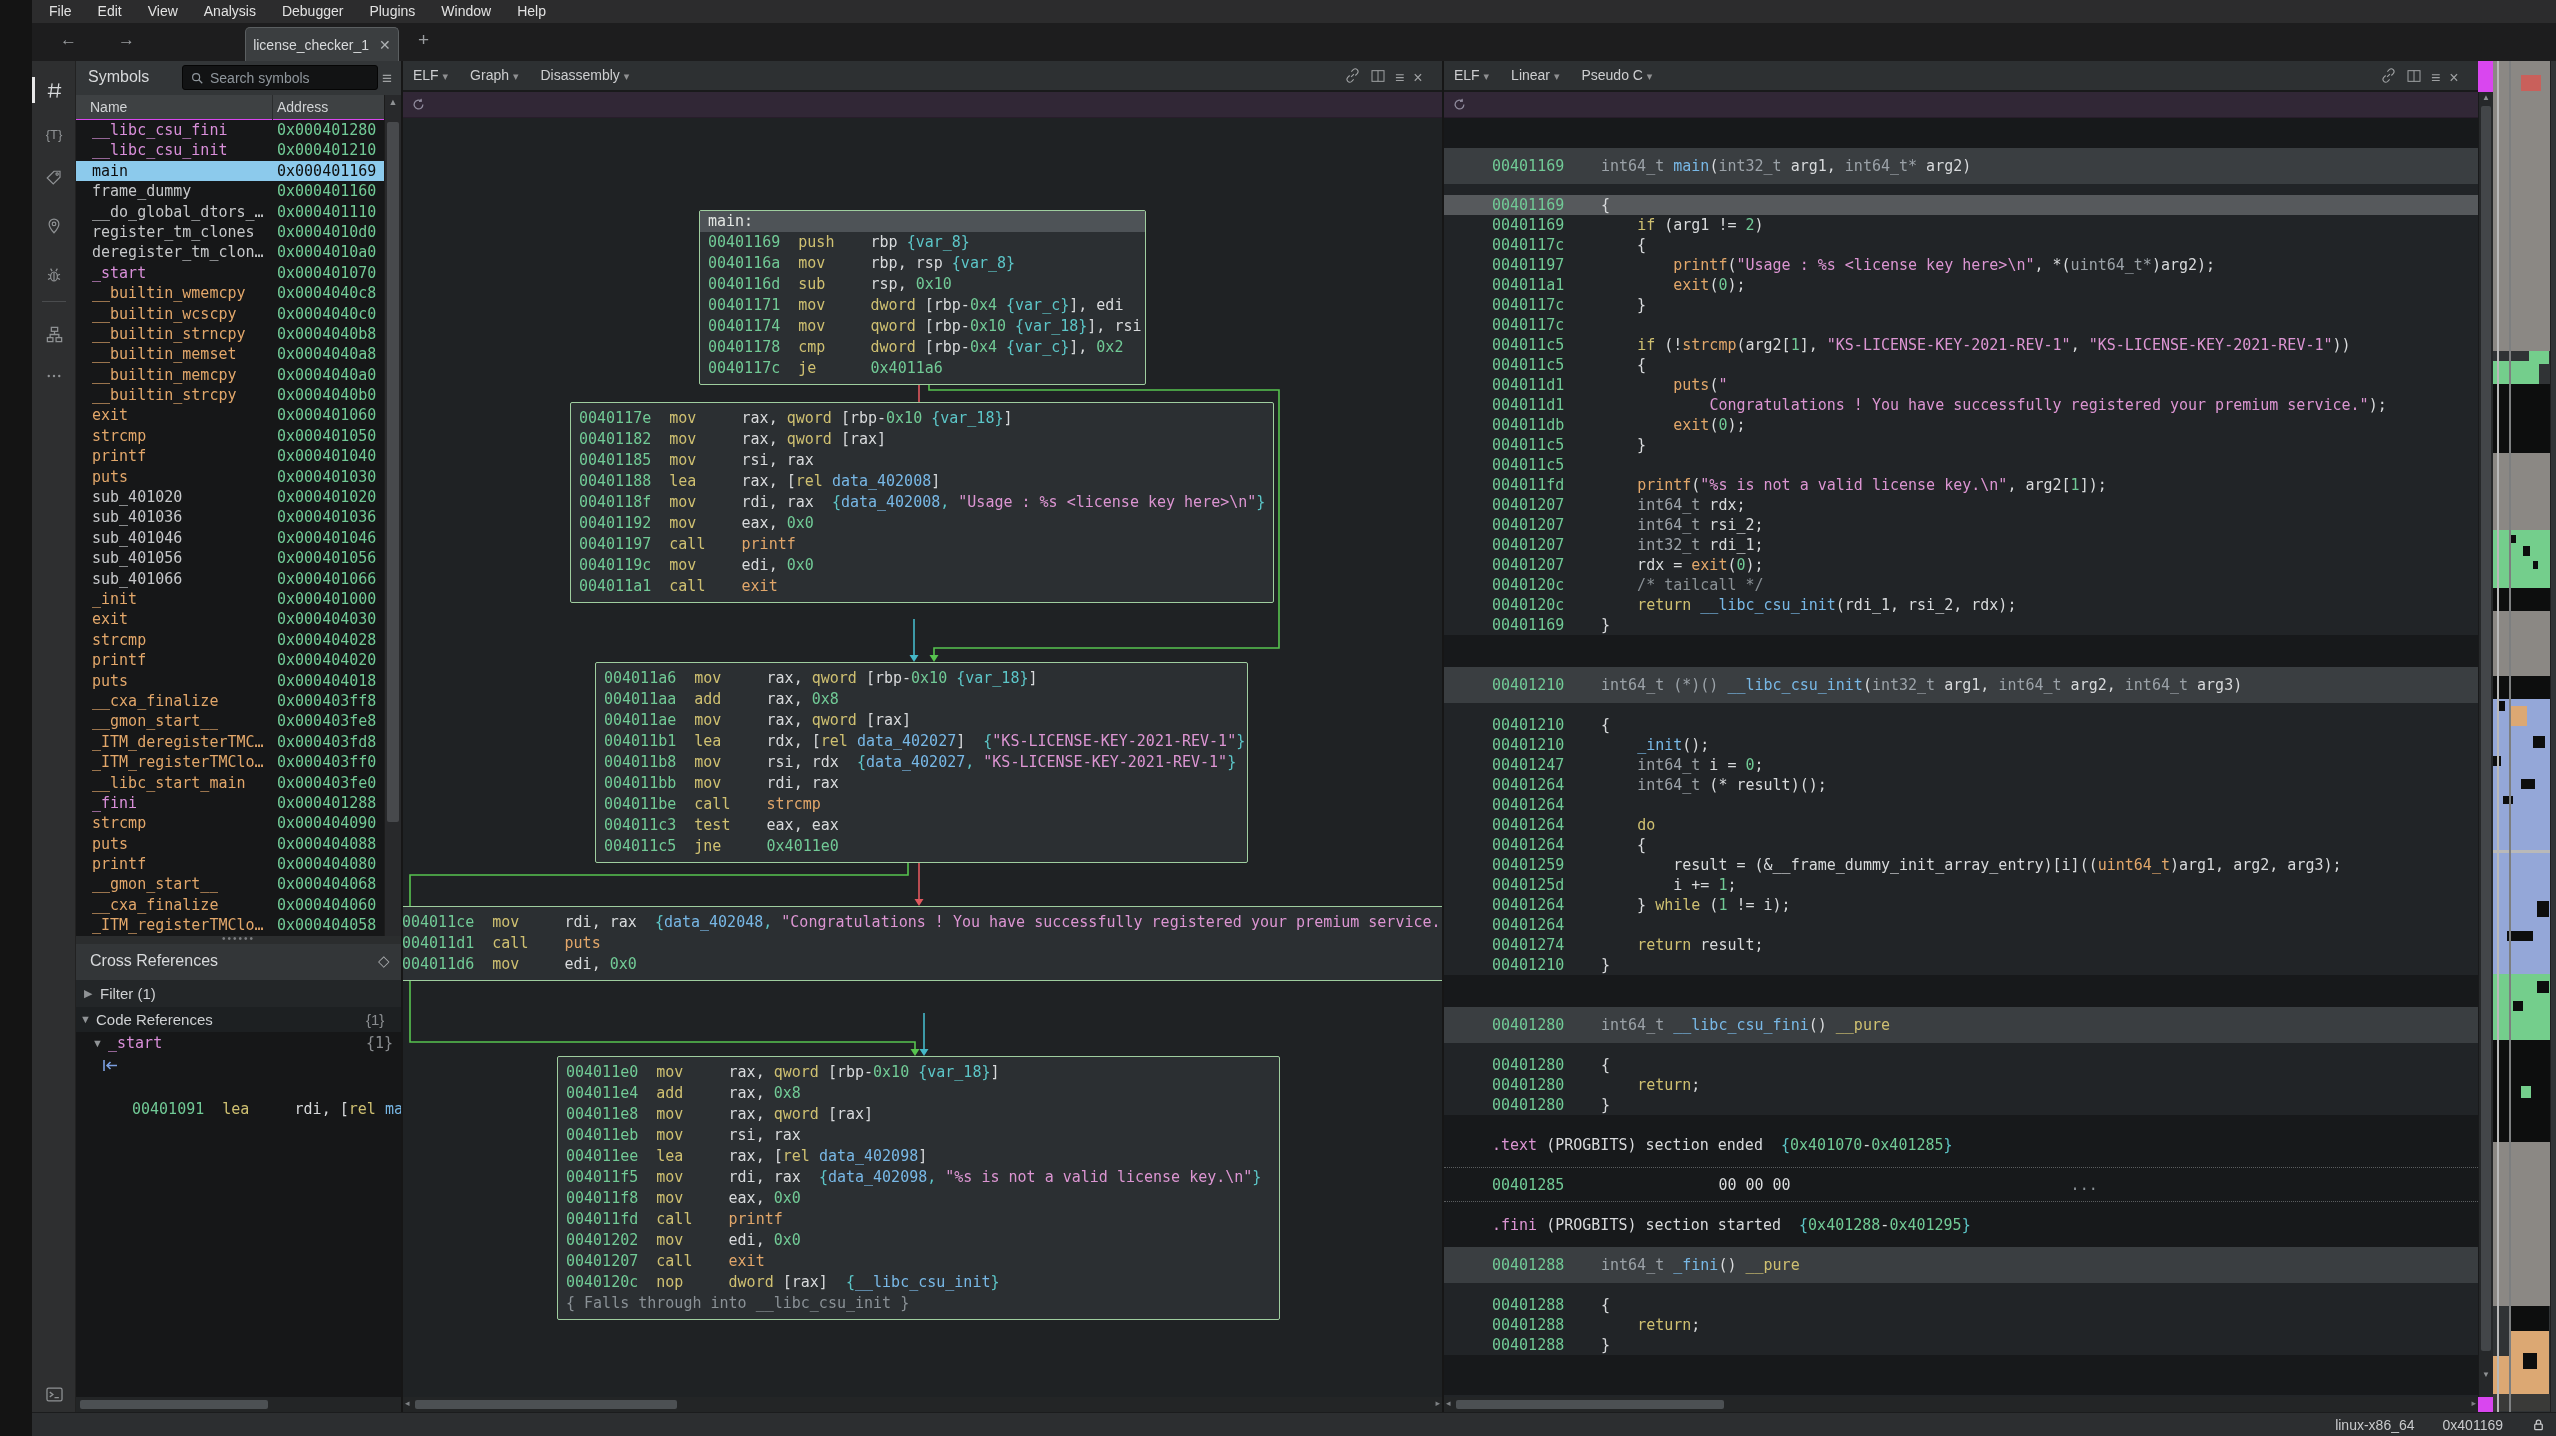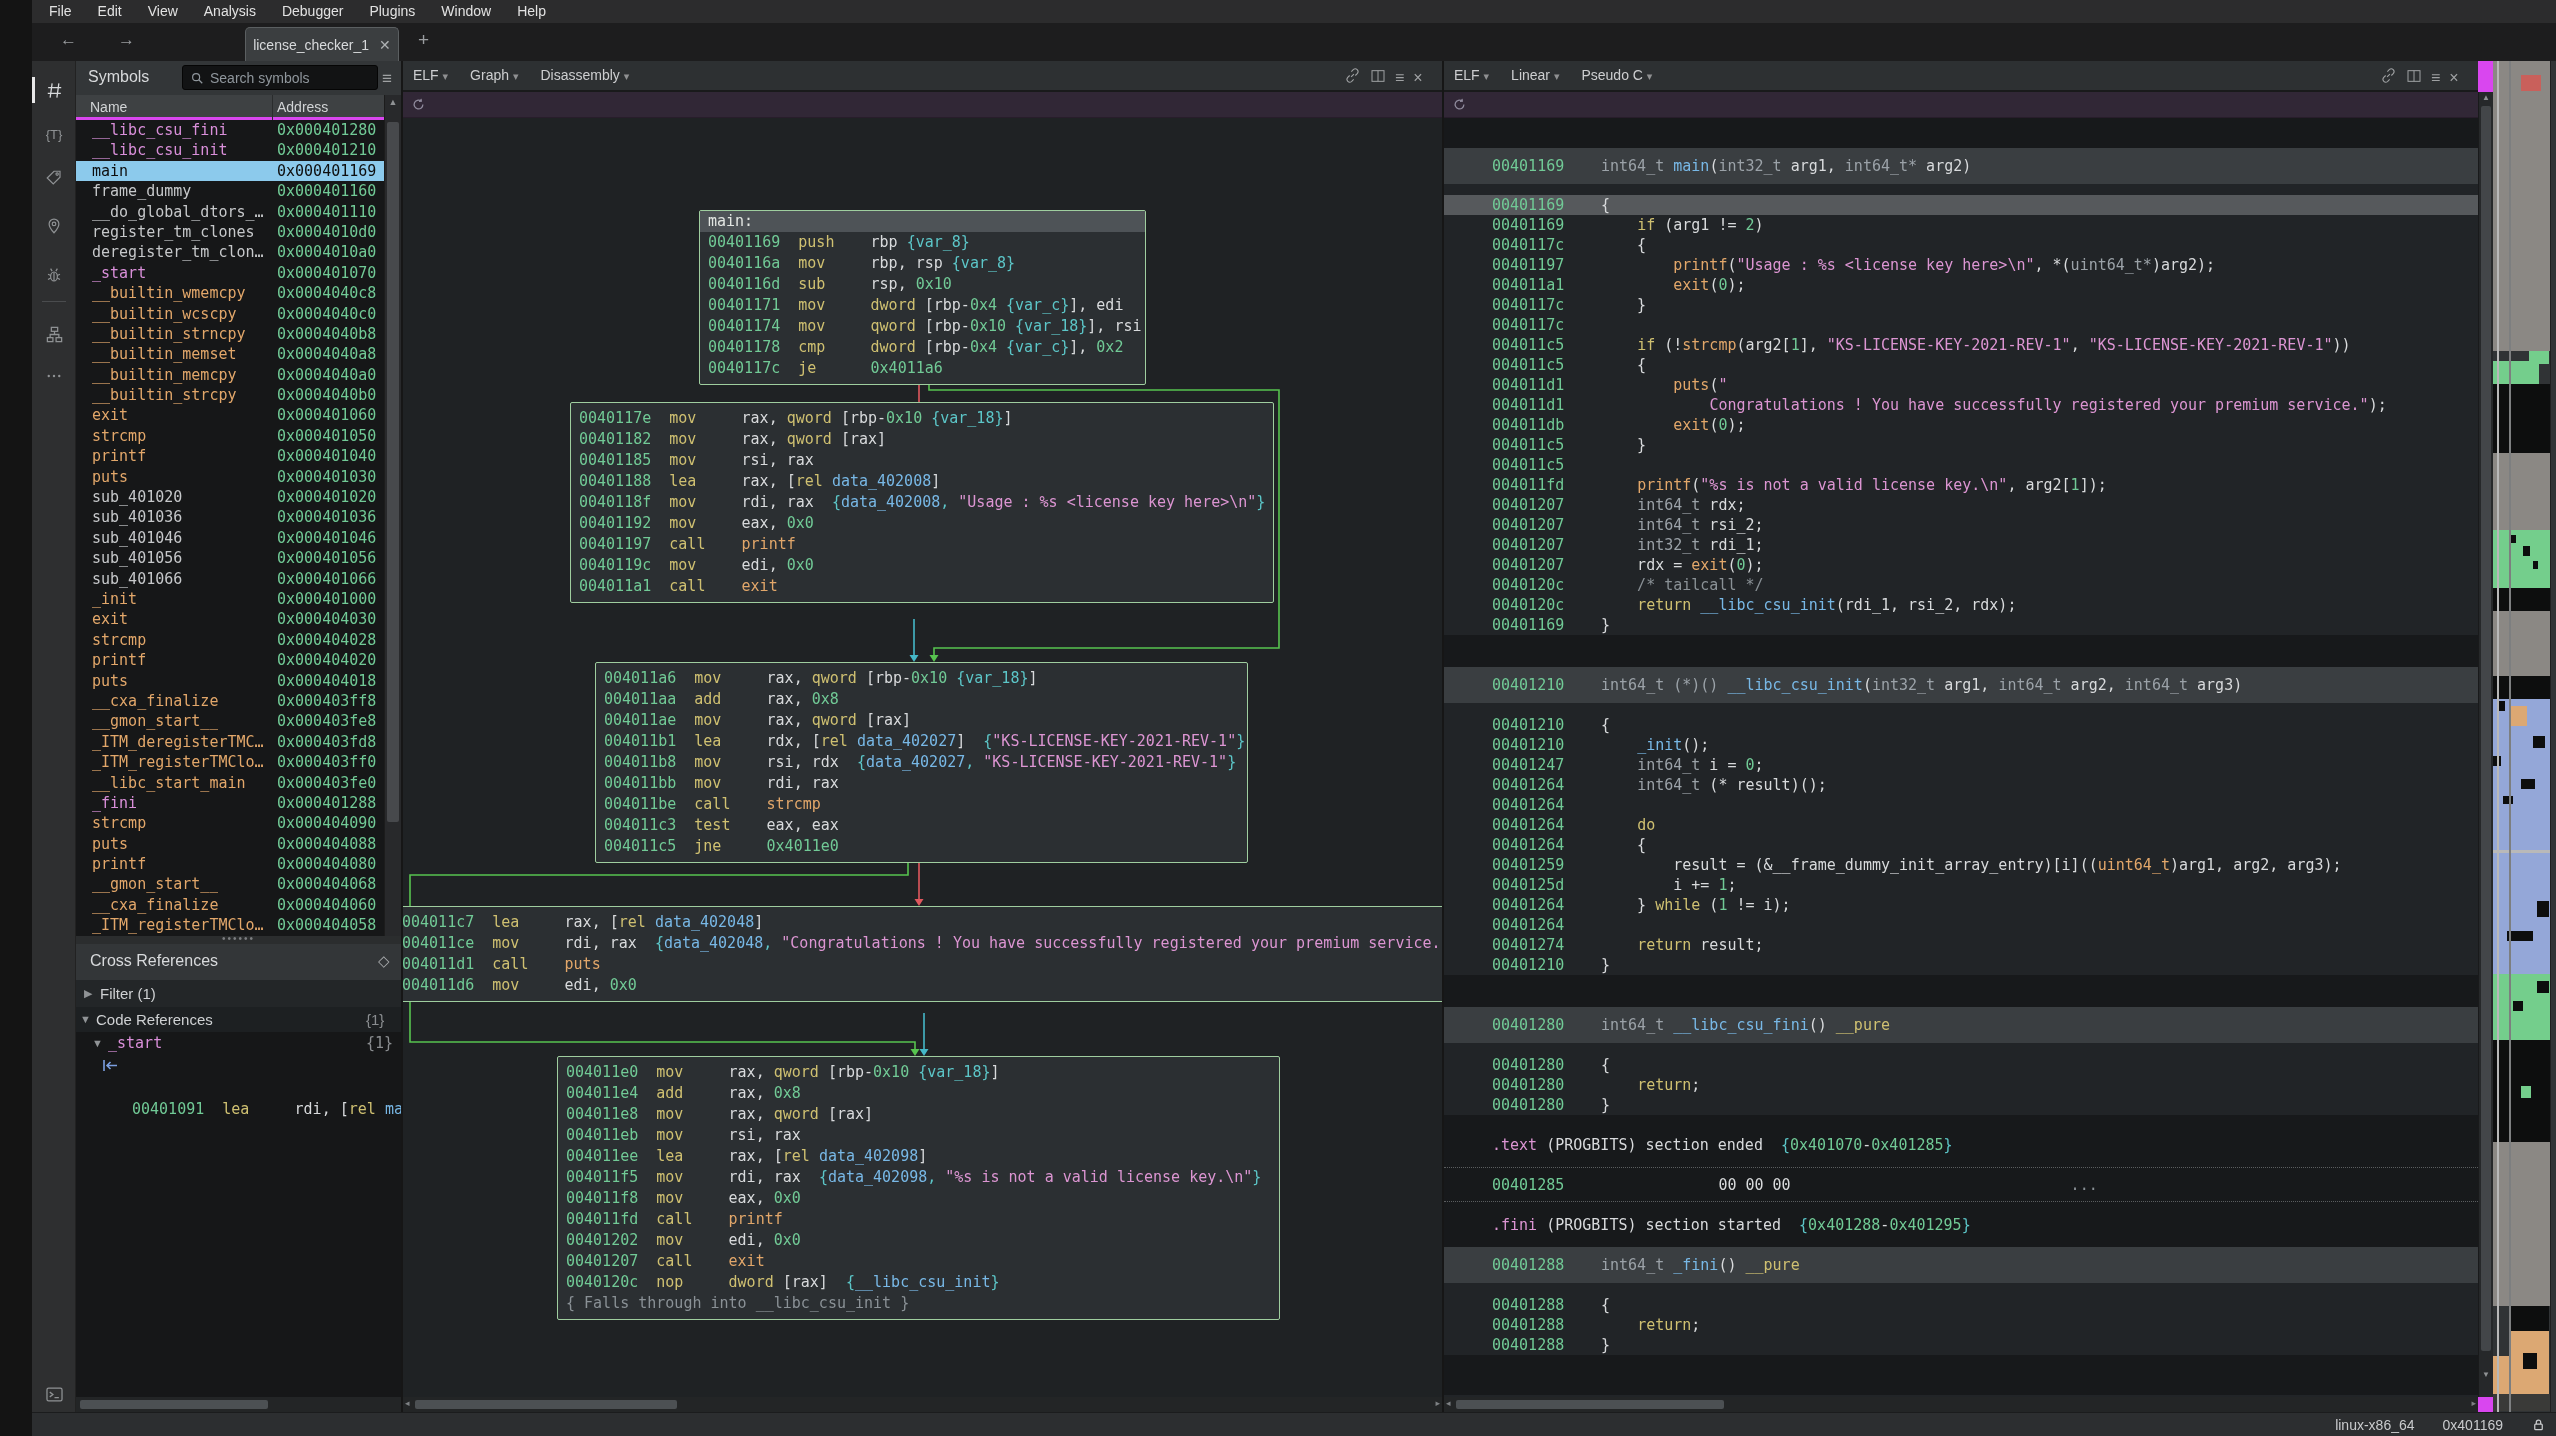--- a/index.html
+++ b/index.html
@@ -22,21 +22,21 @@
   .rail-ic.active:before{content:"";position:absolute;left:0;top:2px;width:3px;height:26px;background:#e8e8e8;}
   .rail-div{position:absolute;left:10px;width:24px;height:1px;background:#4a4c4e;}
   
   .panel-title{font-size:16px;color:#d8dadc;}
   
   #symbols-head{position:absolute;left:44px;top:61px;width:325px;height:34px;background:#333638;}
   #symbols-title{position:absolute;left:12px;top:7px;}
   #symbols-search{position:absolute;left:106px;top:4px;width:196px;height:25px;background:#121314;border:1px solid #050505;border-radius:3px;box-sizing:border-box;display:flex;align-items:center;gap:6px;padding:0 7px;}
   #symbols-search .ph{font-size:14px;color:#8f969c;}
   #symbols-burger{position:absolute;left:306px;top:8px;color:#9fa1a3;font-size:17px;}
-  #symbols-colhead{position:absolute;left:44px;top:95px;width:325px;height:25px;background:#3e4143;border-bottom:3px solid #d946ef;box-sizing:border-box;font-size:14px;color:#d2d4d6;}
+  #symbols-colhead{position:absolute;left:44px;top:95px;width:325px;height:25px;background:#3e4143;border-bottom:1px solid #d946ef;box-sizing:border-box;font-size:14px;color:#d2d4d6;}
   #symbols-colhead .c1{position:absolute;left:14px;top:4px;}
   #symbols-colhead .c2{position:absolute;left:201px;top:4px;}
   #symbols-colhead .cdiv{position:absolute;left:196px;top:0;width:1px;height:25px;background:#2a2c2d;}
   #symbols-body{position:absolute;left:44px;top:120px;width:308px;height:816px;background:#161718;overflow:hidden;}
   .symrow{position:relative;height:20.4px;line-height:20.4px;font-size:15px;white-space:pre;}
   .symrow .nm{position:absolute;left:16px;max-width:180px;overflow:hidden;text-overflow:ellipsis;}
   .symrow .ad{position:absolute;left:201px;color:#71ca96;}
   .symrow.sel{background:#8ccaec;}
   .symrow.sel .nm,.symrow.sel .ad{color:#0e0e0e;}
   .sym-m{color:#d98fd9}.sym-g{color:#c6c8ca}.sym-o{color:#e2a76a}
@@ -348,21 +348,20 @@
         <div class="gline"><span class="sg cA">004011aa</span><span class="sg cW">  </span><span class="sg cK">add</span><span class="sg cW">     rax, </span><span class="sg cA">0x8</span></div>
         <div class="gline"><span class="sg cA">004011ae</span><span class="sg cW">  </span><span class="sg cK">mov</span><span class="sg cW">     rax, </span><span class="sg cK">qword</span><span class="sg cW"> [rax]</span></div>
         <div class="gline"><span class="sg cA">004011b1</span><span class="sg cW">  </span><span class="sg cK">lea</span><span class="sg cW">     rdx, [</span><span class="sg cK">rel</span><span class="sg cW"> </span><span class="sg cF">data_402027</span><span class="sg cW">]  </span><span class="sg cY">{</span><span class="sg cS">"KS-LICENSE-KEY-2021-REV-1"</span><span class="sg cY">}</span></div>
         <div class="gline"><span class="sg cA">004011b8</span><span class="sg cW">  </span><span class="sg cK">mov</span><span class="sg cW">     rsi, rdx  </span><span class="sg cY">{</span><span class="sg cF">data_402027</span><span class="sg cY">, </span><span class="sg cS">"KS-LICENSE-KEY-2021-REV-1"</span><span class="sg cY">}</span></div>
         <div class="gline"><span class="sg cA">004011bb</span><span class="sg cW">  </span><span class="sg cK">mov</span><span class="sg cW">     rdi, rax</span></div>
         <div class="gline"><span class="sg cA">004011be</span><span class="sg cW">  </span><span class="sg cK">call</span><span class="sg cW">    </span><span class="sg cI">strcmp</span></div>
         <div class="gline"><span class="sg cA">004011c3</span><span class="sg cW">  </span><span class="sg cK">test</span><span class="sg cW">    eax, eax</span></div>
         <div class="gline"><span class="sg cA">004011c5</span><span class="sg cW">  </span><span class="sg cK">jne</span><span class="sg cW">     </span><span class="sg cA">0x4011e0</span></div>
       </div>
       <div class="gblock" style="left: -10px; top: 788px; width: 1560px;">
-        <div class="gline"><span class="sg cA">004011c7</span><span class="sg cW">  </span><span class="sg cK">lea</span><span class="sg cW">     rax, [</span><span class="sg cK">rel</span><span class="sg cW"> </span><span class="sg cF">data_402048</span><span class="sg cW">]</span></div>
         <div class="gline"><span class="sg cA">004011ce</span><span class="sg cW">  </span><span class="sg cK">mov</span><span class="sg cW">     rdi, rax  </span><span class="sg cY">{</span><span class="sg cF">data_402048</span><span class="sg cY">, </span><span class="sg cS">"Congratulations ! You have successfully registered your premium service."</span></div>
         <div class="gline"><span class="sg cA">004011d1</span><span class="sg cW">  </span><span class="sg cK">call</span><span class="sg cW">    </span><span class="sg cI">puts</span></div>
         <div class="gline"><span class="sg cA">004011d6</span><span class="sg cW">  </span><span class="sg cK">mov</span><span class="sg cW">     edi, </span><span class="sg cA">0x0</span></div>
       </div>
       <div class="gblock" style="left: 154px; top: 938px; width: 723px;">
         <div class="gline"><span class="sg cA">004011e0</span><span class="sg cW">  </span><span class="sg cK">mov</span><span class="sg cW">     rax, </span><span class="sg cK">qword</span><span class="sg cW"> [rbp-</span><span class="sg cA">0x10</span><span class="sg cW"> </span><span class="sg cY">{var_18}</span><span class="sg cW">]</span></div>
         <div class="gline"><span class="sg cA">004011e4</span><span class="sg cW">  </span><span class="sg cK">add</span><span class="sg cW">     rax, </span><span class="sg cA">0x8</span></div>
         <div class="gline"><span class="sg cA">004011e8</span><span class="sg cW">  </span><span class="sg cK">mov</span><span class="sg cW">     rax, </span><span class="sg cK">qword</span><span class="sg cW"> [rax]</span></div>
         <div class="gline"><span class="sg cA">004011eb</span><span class="sg cW">  </span><span class="sg cK">mov</span><span class="sg cW">     rsi, rax</span></div>
         <div class="gline"><span class="sg cA">004011ee</span><span class="sg cW">  </span><span class="sg cK">lea</span><span class="sg cW">     rax, [</span><span class="sg cK">rel</span><span class="sg cW"> </span><span class="sg cF">data_402098</span><span class="sg cW">]</span></div>

